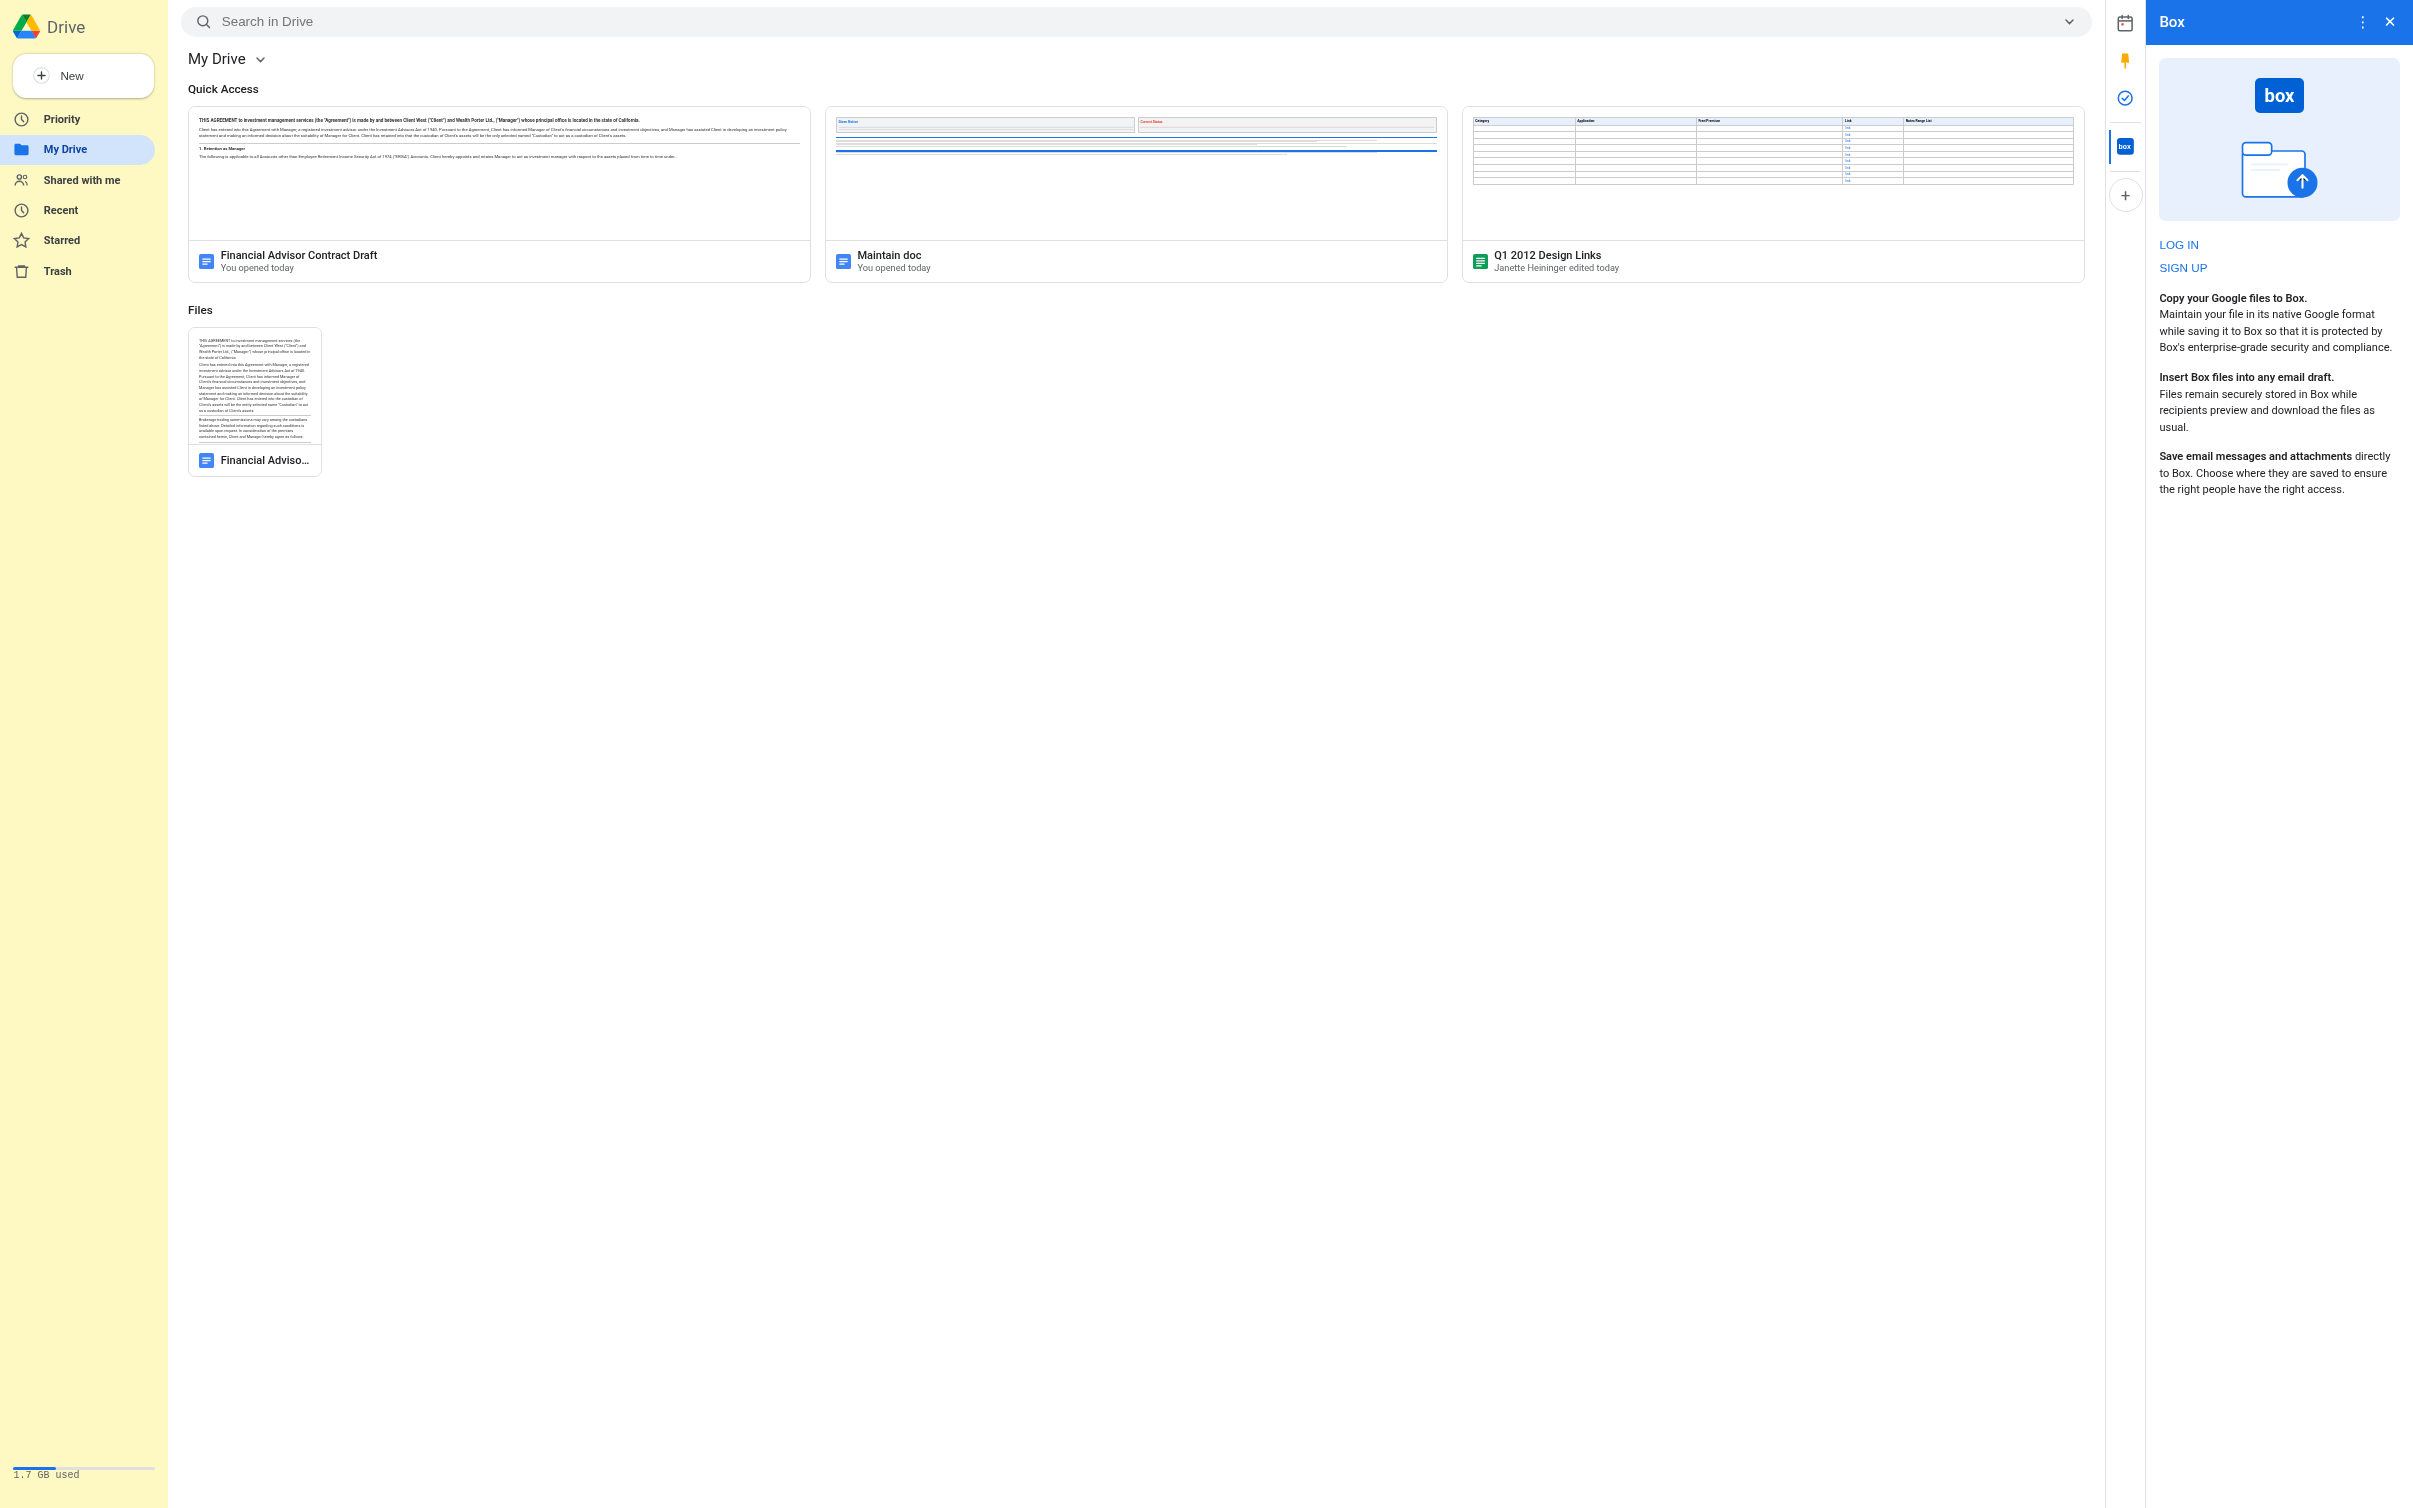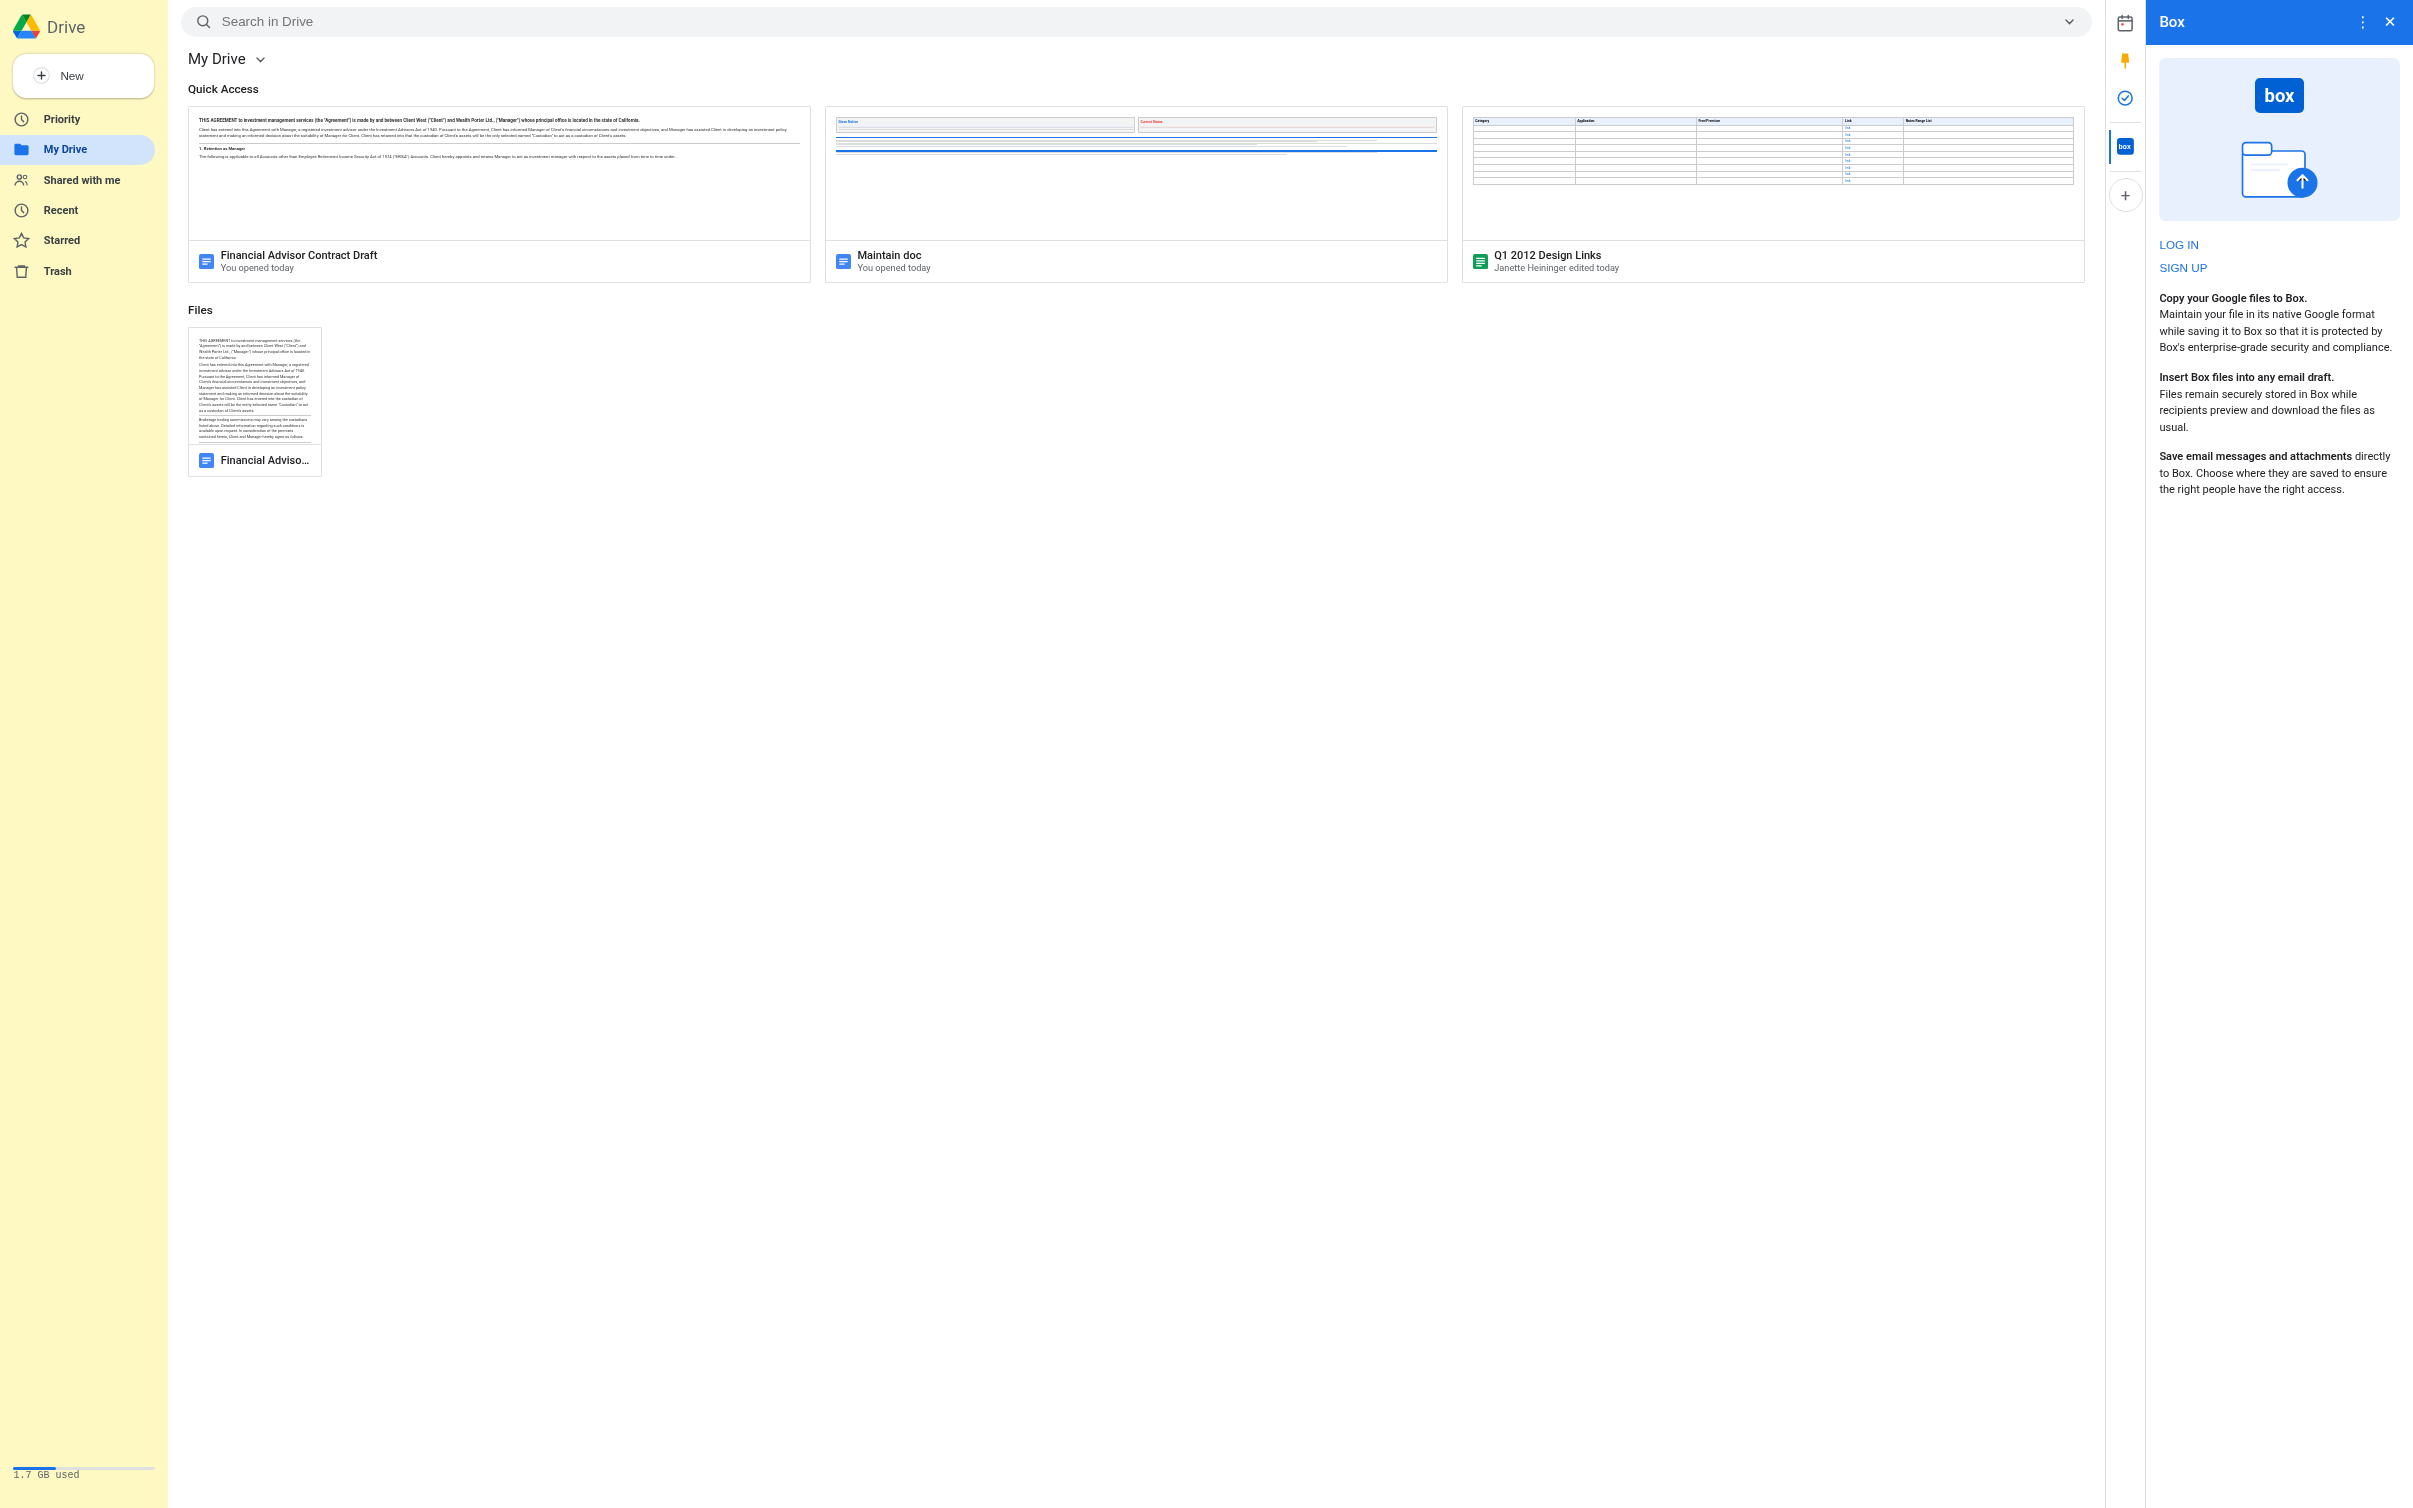--- a/index.html
+++ b/index.html
@@ -131,21 +131,21 @@
 
     .quick-access-grid {
       display: grid;
       grid-template-columns: repeat(3, 1fr);
       gap: 13.4px;
       margin-bottom: 20px;
     }
 
     .file-card {
       border: 0.8px solid #e0e0e0;
-      border-radius: 1px;
+      border-radius: 7px;
       overflow: hidden;
       cursor: pointer;
       transition: box-shadow 0.2s;
     }
     .file-card-preview {
       height: 134px;
       background: #fff;
       overflow: hidden;
       display: flex;
       align-items: flex-start;

